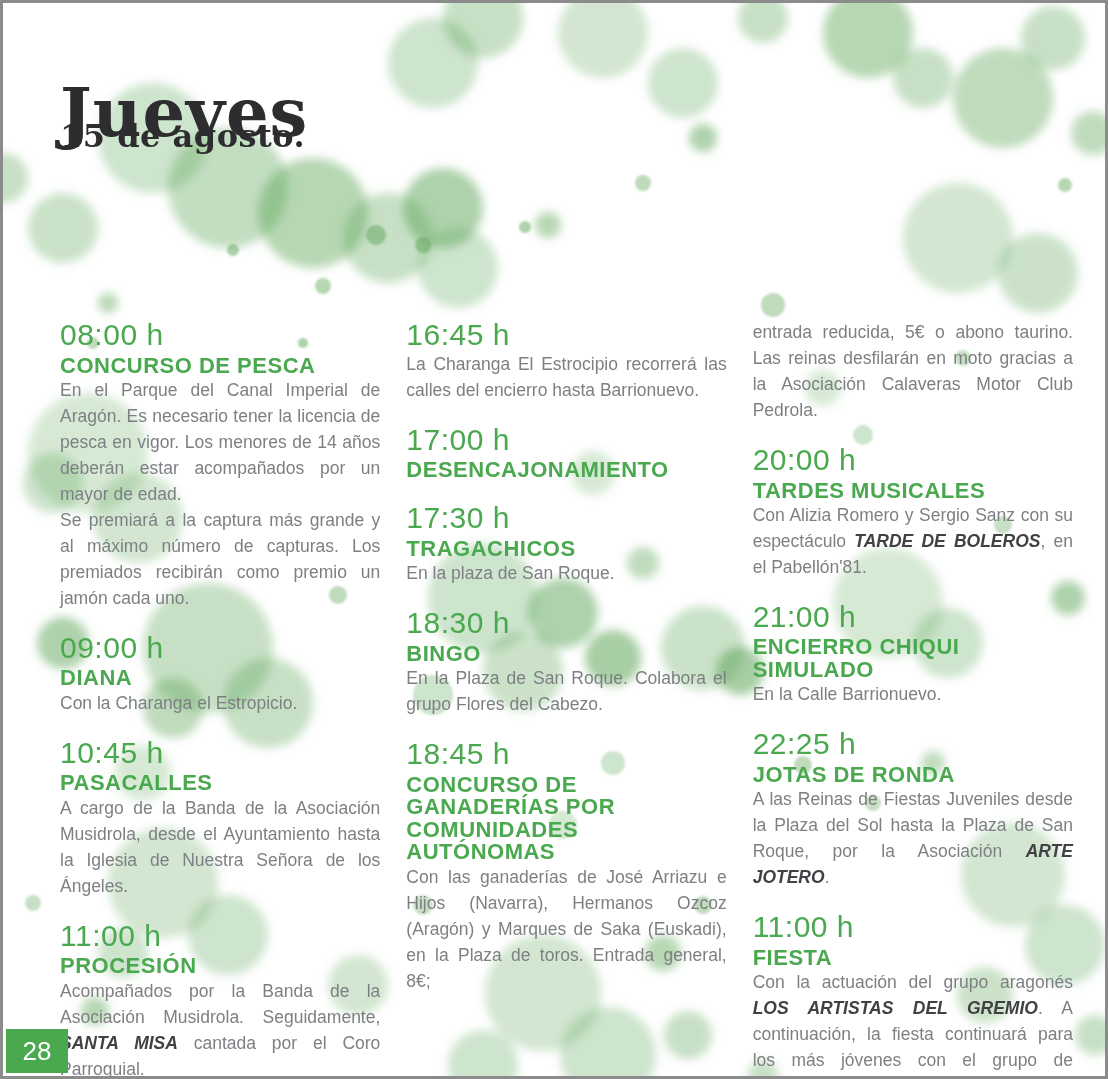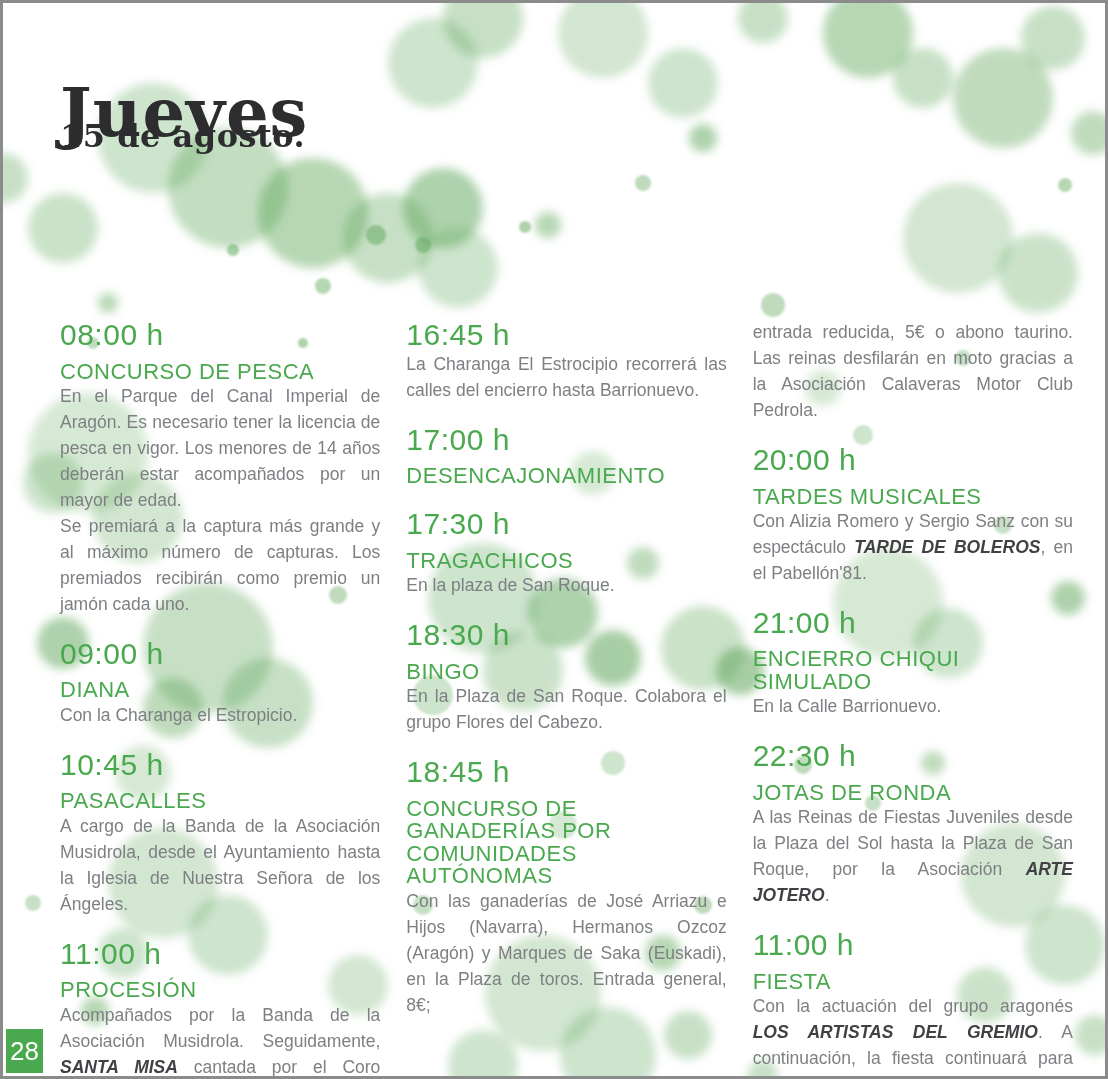--- a/index.html
+++ b/index.html
@@ -31,32 +31,32 @@
     display:flex; gap:26px; align-items:flex-start;
   }
   .column { flex:1 1 0; min-width:0; }
   .event { margin:0 0 21px 0; }
   .event-time {
     color:var(--accent-green,#4aa84f);
     font-size:30px; line-height:1.05; font-weight:400; letter-spacing:0.5px;
   }
   .event-title {
     color:var(--accent-green,#4aa84f);
-    font-size:22px; line-height:1.02; font-weight:400; letter-spacing:0.5px;
-    margin-top:10px;
+    font-size:22px; line-height:1.02; font-weight:700; letter-spacing:0.5px;
+    margin-top:4px;
   }
   .event-body {
     margin:0; color:var(--body-text-gray,#7d7f83);
     font-size:17.5px; line-height:26px; text-align:justify;
   }
   .event-body.lead { }
   .event-body b { color:var(--bold-text-dark,#414145); font-weight:700;font-style:italic; }
   .page-number {
     position:absolute; left:3px; bottom:3px; z-index:3;
-    width:37px; height:44px;
+    width:62px; height:44px;
     background:var(--page-number-bg,#4aa84f); color:#ffffff;
     display:flex; align-items:center; justify-content:center;
     font-size:26px; font-weight:400;
   }
 </style>
 </head>
 <body>
 
 <div class="page">
 
@@ -218,21 +218,21 @@
           <div class="event-time">20:00 h</div>
           <div class="event-title">TARDES MUSICALES</div>
           <p class="event-body lead"><span>Con Alizia Romero y Sergio Sanz con su espectáculo </span><b>TARDE DE BOLEROS</b><span>, en el Pabellón'81.</span></p>
         </div>
         <div class="event">
           <div class="event-time">21:00 h</div>
           <div class="event-title">ENCIERRO CHIQUI SIMULADO</div>
           <p class="event-body lead"><span>En la Calle Barrionuevo.</span></p>
         </div>
         <div class="event">
-          <div class="event-time">22:30 h</div>
+          <div class="event-time">22:25 h</div>
           <div class="event-title">JOTAS DE RONDA</div>
           <p class="event-body lead"><span>A las Reinas de Fiestas Juveniles desde la Plaza del Sol hasta la Plaza de San Roque, por la Asociación </span><b>ARTE JOTERO</b><span>.</span></p>
         </div>
         <div class="event">
           <div class="event-time">11:00 h</div>
           <div class="event-title">FIESTA</div>
           <p class="event-body lead"><span>Con la actuación del grupo aragonés </span><b>LOS ARTISTAS DEL GREMIO</b><span>. A continuación, la fiesta continuará para los más jóvenes con el grupo de animación extremeño </span><b>DALE MAMBO SHOW</b><span>. En la Plaza de España.</span></p>
         </div>
       </div>
     </main>

